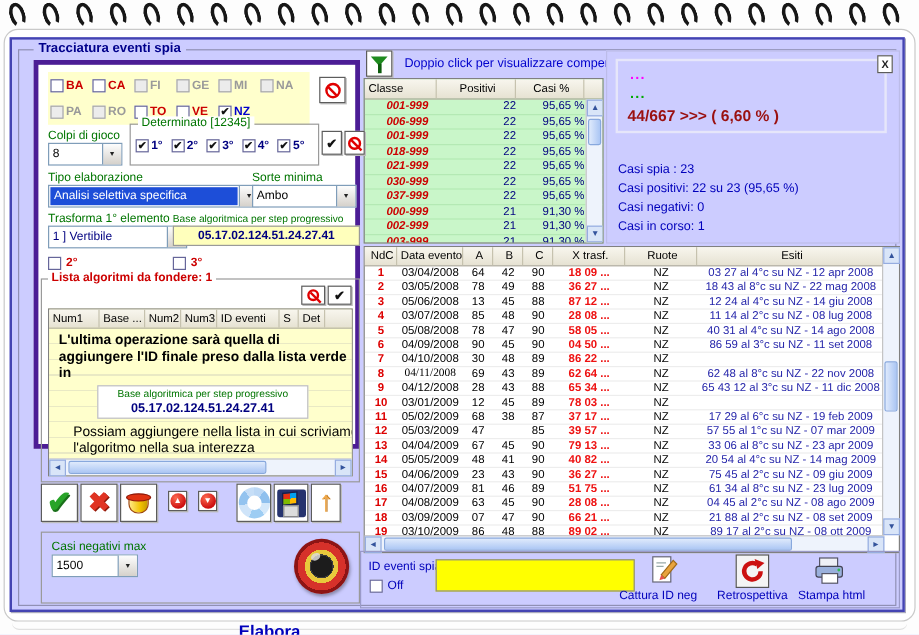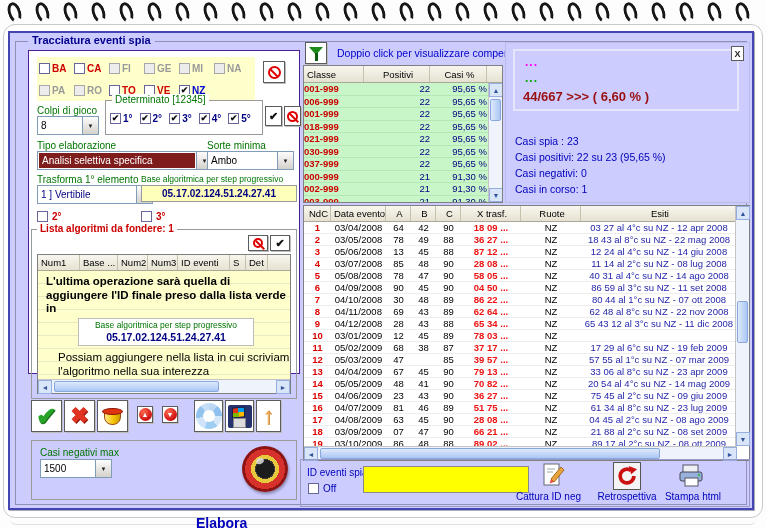--- a/index.html
+++ b/index.html
@@ -11,21 +11,21 @@
   #page-frame2 { position:absolute; left:10px; top:519px; width:746px; height:6px; border-bottom:1px solid #e0e0e0; border-radius:0 0 10px 10px; }
   #rings { position:absolute; left:8px; top:2px; height:26px; display:flex; gap:15px; z-index:6; }
   .ring { width:13px; height:21px; border:3px solid #171717; border-radius:50%; border-bottom-color:transparent; transform:rotate(-18deg); }
 
   
   #window { position:absolute; left:8px; top:31px; width:746px; height:479px; background:#ccccff; border:2px solid #4444b2; box-shadow:1px 1px 0 #aaaabc; z-index:2; }
   .gbox-line { position:absolute; left:5px; top:8px; width:732px; height:464px; border:1px solid #9090b4; }
   .gbox-title { position:absolute; left:18px; top:1px; color:#00008b; font-weight:bold; font-size:11px; background:#ccccff; padding:0 4px; z-index:3; }
 
   
-  #left-panel { position:absolute; left:18px; top:17px; width:272px; height:324px; background:#fff; border:1px solid #4c1d95; z-index:3; }
+  #left-panel { position:absolute; left:18px; top:17px; width:272px; height:324px; background:#fff; border:4px solid #4c1d95; z-index:3; }
 
   .wheels-block { position:absolute; left:8px; top:6px; width:218px; height:44px; background:#ffffcc; }
   .wheel-row { display:flex; height:22px; align-items:center; padding-left:2px; }
   .wheel-item { display:flex; align-items:center; width:35px; gap:2px; }
   .wlab { font-weight:bold; font-size:10px; }
   .wlab.red { color:#cc0000; } .wlab.blue { color:#0000cc; } .wlab.disabled { color:#9a9a9a; font-weight:bold; }
 
   .chk { width:11px; height:11px; min-width:11px; background:#fff; border:1px solid #66669a; display:inline-flex; align-items:center; justify-content:center; font-size:9px; color:#111; }
   .chk.on::after { content:"✔"; font-weight:bold; margin-top:-1px; }
   .chk.dis { background:#ececec; border-color:#a8a8a8; }
@@ -34,21 +34,21 @@
   .no-icon { position:relative; width:13px; height:13px; border:2px solid #e00000; border-radius:50%; display:inline-block; }
   .no-icon::after { content:""; position:absolute; left:3.5px; top:-1px; width:2px; height:12px; background:#e00000; transform:rotate(-45deg); }
   .ok-icon { font-size:11px; font-weight:bold; color:#111; }
 
   .glabel { position:absolute; color:#007500; font-size:10px; white-space:nowrap; }
   .rlabel { color:#cc0000; font-weight:bold; }
   .blabel { color:#0000bb; }
 
   .combo { position:absolute; height:19px; background:#fff; border:1px solid #7f9db9; display:flex; align-items:stretch; }
   .combo .cv { flex:1; padding:1px 3px; color:#000; font-size:10px; white-space:nowrap; overflow:hidden; display:flex; align-items:center; }
-  .combo.sel .cv { background:#7f1d1d; color:#fff; margin:1px; }
+  .combo.sel .cv { background:#1d4ed8; color:#fff; margin:1px; }
   .combo .dd { width:16px; background:linear-gradient(#fdfdfd,#d5d1cb); border-left:1px solid #7f9db9; display:flex; align-items:center; justify-content:center; font-size:6px; color:#222; }
 
   .fieldset { position:absolute; border:1px solid #9a9a9a; }
   .fieldset > .flab { position:absolute; top:-7px; left:6px; background:#fff; padding:0 3px; color:#007500; font-size:10px; white-space:nowrap; }
   .det-items { position:absolute; left:4px; top:12px; display:flex; gap:7px; align-items:center; }
   .det-item { display:flex; gap:2px; align-items:center; }
   .dlab { color:#000080; font-size:10px; font-weight:bold; }
 
   .basefield { position:absolute; background:#ffffbc; border:1px solid #9a9a9a; color:#000080; font-weight:bold; text-align:center; font-size:10px; line-height:15px; white-space:nowrap; }
 
@@ -100,21 +100,21 @@
   .hintlabel { position:absolute; color:#0000cc; font-size:10.5px; }
   #compendio-btn { left:295px; top:9px; width:22px; height:22px; }
   .funnel { position:relative; width:14px; height:15px; }
   .funnel::before { content:""; position:absolute; left:0; top:1px; border-left:7px solid transparent; border-right:7px solid transparent; border-top:8px solid #1e8a1e; }
   .funnel::after { content:""; position:absolute; left:5.5px; top:7px; width:3px; height:8px; background:#0d5c0d; }
 
   #green-table { position:absolute; left:293px; top:32px; width:200px; height:138px; border:1px solid #808080; background:#c9f6c9; overflow:hidden; }
   #green-table .grid-header { height:17px; }
   .crow { display:flex; height:12.5px; line-height:12px; border-bottom:1px solid #b4e9b4; font-size:9.5px; }
   .ccell { white-space:nowrap; overflow:hidden; }
-  .ccell.c0 { color:#cc0000; padding-left:0; font-weight:bold; }
+  .ccell.c0 { color:#cc0000; padding-left:18px; font-weight:bold;font-style:italic; }
   .ccell.c1, .ccell.c2 { color:#000080; text-align:right; }
   #green-vscroll { top:17px; bottom:0; }
 
   #summary-panel { position:absolute; left:495px; top:9px; width:245px; height:161px; background:#ccccff; border:1px solid #bcbce8; }
   #summary-box { position:absolute; left:7px; top:6px; width:226px; height:62px; border:2px solid #e6e6fa; }
   .dots { position:absolute; left:10px; font-weight:bold; font-size:12px; letter-spacing:1px; line-height:1; }
   #summary-ratio { position:absolute; left:8px; top:38px; color:#9a1010; font-weight:bold; font-size:13px; white-space:nowrap; }
   .sumline { position:absolute; left:9px; color:#0000bb; font-size:10.5px; white-space:nowrap; }
   #close-btn { right:5px; top:3px; width:13px; height:15px; font-size:9px; font-weight:bold; color:#222; box-shadow:none; }
 
@@ -530,25 +530,24 @@
           <div class="ecell e7" style="width: 156px;">86 59 al 3°c su NZ - 11 set 2008</div>
         </div>
         <div class="erow">
           <div class="ecell e0" style="width: 27px;">7</div>
           <div class="ecell e1" style="width: 55px;">04/10/2008</div>
           <div class="ecell e2" style="width: 25px;">30</div>
           <div class="ecell e3" style="width: 25px;">48</div>
           <div class="ecell e4" style="width: 25px;">89</div>
           <div class="ecell e5" style="width: 60px;">86 22 ...</div>
           <div class="ecell e6" style="width: 60px;">NZ</div>
-          <div class="ecell e7" style="width: 156px;">80 44 al 1°c su NZ - 07 ott 2008</div>
         </div>
         <div class="erow">
           <div class="ecell e0" style="width: 27px;">8</div>
-          <div class="ecell e1" style="width: 55px;">04/11/2008</div>
+          <div class="ecell e1" style="width: 55px; font-family: Liberation Serif, serif;">04/11/2008</div>
           <div class="ecell e2" style="width: 25px;">69</div>
           <div class="ecell e3" style="width: 25px;">43</div>
           <div class="ecell e4" style="width: 25px;">89</div>
           <div class="ecell e5" style="width: 60px;">62 64 ...</div>
           <div class="ecell e6" style="width: 60px;">NZ</div>
           <div class="ecell e7" style="width: 156px;">62 48 al 8°c su NZ - 22 nov 2008</div>
         </div>
         <div class="erow">
           <div class="ecell e0" style="width: 27px;">9</div>
           <div class="ecell e1" style="width: 55px;">04/12/2008</div>
@@ -597,21 +596,21 @@
           <div class="ecell e5" style="width: 60px;">79 13 ...</div>
           <div class="ecell e6" style="width: 60px;">NZ</div>
           <div class="ecell e7" style="width: 156px;">33 06 al 8°c su NZ - 23 apr 2009</div>
         </div>
         <div class="erow">
           <div class="ecell e0" style="width: 27px;">14</div>
           <div class="ecell e1" style="width: 55px;">05/05/2009</div>
           <div class="ecell e2" style="width: 25px;">48</div>
           <div class="ecell e3" style="width: 25px;">41</div>
           <div class="ecell e4" style="width: 25px;">90</div>
-          <div class="ecell e5" style="width: 60px;">70 82 ...</div>
+          <div class="ecell e5" style="width: 60px;">40 82 ...</div>
           <div class="ecell e6" style="width: 60px;">NZ</div>
           <div class="ecell e7" style="width: 156px;">20 54 al 4°c su NZ - 14 mag 2009</div>
         </div>
         <div class="erow">
           <div class="ecell e0" style="width: 27px;">15</div>
           <div class="ecell e1" style="width: 55px;">04/06/2009</div>
           <div class="ecell e2" style="width: 25px;">23</div>
           <div class="ecell e3" style="width: 25px;">43</div>
           <div class="ecell e4" style="width: 25px;">90</div>
           <div class="ecell e5" style="width: 60px;">36 27 ...</div>

